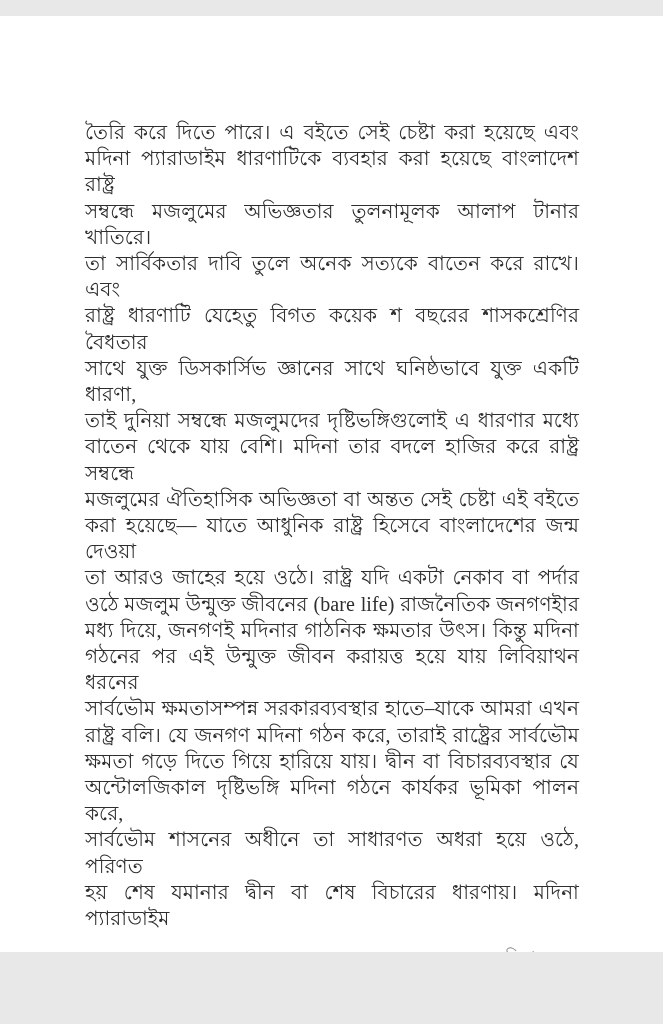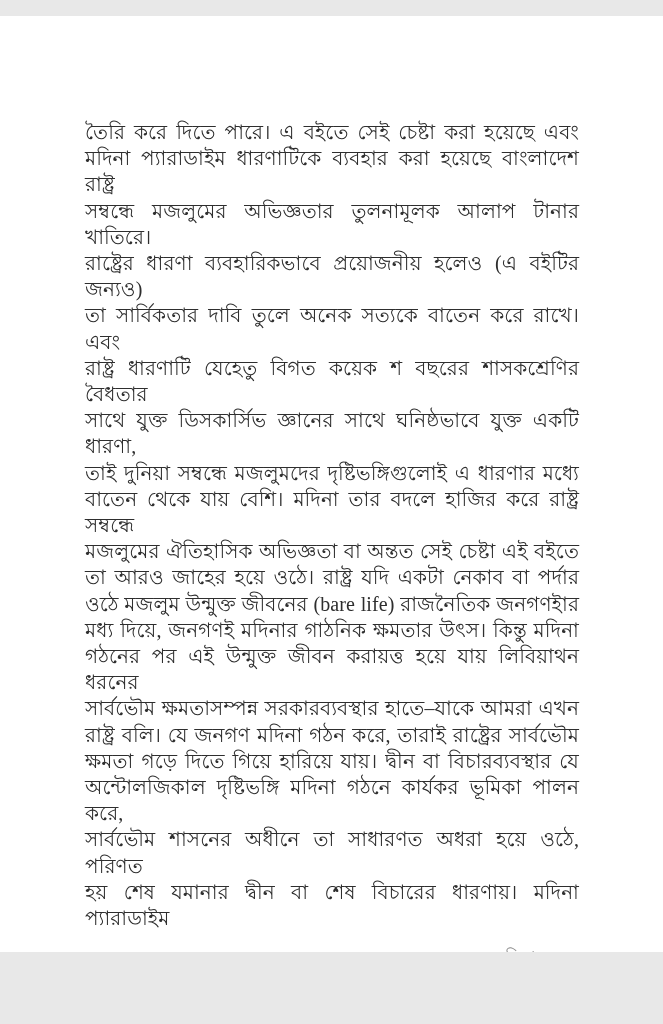--- a/index.html
+++ b/index.html
@@ -52,27 +52,27 @@
 <body>
 
 <div class="page">
 
   <main class="text-block">
 
     <section class="paragraph">
       <div class="line">তৈরি করে দিতে পারে। এ বইতে সেই চেষ্টা করা হয়েছে এবং</div>
       <div class="line">মদিনা প্যারাডাইম ধারণাটিকে ব্যবহার করা হয়েছে বাংলাদেশ রাষ্ট্র</div>
       <div class="line">সম্বন্ধে মজলুমের অভিজ্ঞতার তুলনামূলক আলাপ টানার খাতিরে।</div>
-      <div class="line">রাষ্ট্রের ধারণা ব্যবহারিকভাবে প্রয়োজনীয় হলেও (এ বইটির জন্যও)</div>
       <div class="line">তা সার্বিকতার দাবি তুলে অনেক সত্যকে বাতেন করে রাখে। এবং</div>
       <div class="line">রাষ্ট্র ধারণাটি যেহেতু বিগত কয়েক শ বছরের শাসকশ্রেণির বৈধতার</div>
       <div class="line">সাথে যুক্ত ডিসকার্সিভ জ্ঞানের সাথে ঘনিষ্ঠভাবে যুক্ত একটি ধারণা,</div>
       <div class="line">তাই দুনিয়া সম্বন্ধে মজলুমদের দৃষ্টিভঙ্গিগুলোই এ ধারণার মধ্যে</div>
       <div class="line">বাতেন থেকে যায় বেশি। মদিনা তার বদলে হাজির করে রাষ্ট্র সম্বন্ধে</div>
       <div class="line">মজলুমের ঐতিহাসিক অভিজ্ঞতা বা অন্তত সেই চেষ্টা এই বইতে</div>
+      <div class="line">করা হয়েছে— যাতে আধুনিক রাষ্ট্র হিসেবে বাংলাদেশের জন্ম দেওয়া</div>
       <div class="line">তা আরও জাহের হয়ে ওঠে। রাষ্ট্র যদি একটা নেকাব বা পর্দার</div>
       <div class="line">ওঠে মজলুম উন্মুক্ত জীবনের (bare life) রাজনৈতিক জনগণইার</div>
       <div class="line">মধ্য দিয়ে, জনগণই মদিনার গাঠনিক ক্ষমতার উৎস। কিন্তু মদিনা</div>
       <div class="line">গঠনের পর এই উন্মুক্ত জীবন করায়ত্ত হয়ে যায় লিবিয়াথন ধরনের</div>
       <div class="line">সার্বভৌম ক্ষমতাসম্পন্ন সরকারব্যবস্থার হাতে–যাকে আমরা এখন</div>
       <div class="line">রাষ্ট্র বলি। যে জনগণ মদিনা গঠন করে, তারাই রাষ্ট্রের সার্বভৌম</div>
       <div class="line">ক্ষমতা গড়ে দিতে গিয়ে হারিয়ে যায়। দ্বীন বা বিচারব্যবস্থার যে</div>
       <div class="line">অন্টোলজিকাল দৃষ্টিভঙ্গি মদিনা গঠনে কার্যকর ভূমিকা পালন করে,</div>
       <div class="line">সার্বভৌম শাসনের অধীনে তা সাধারণত অধরা হয়ে ওঠে, পরিণত</div>
       <div class="line">হয় শেষ যমানার দ্বীন বা শেষ বিচারের ধারণায়। মদিনা প্যারাডাইম</div>

